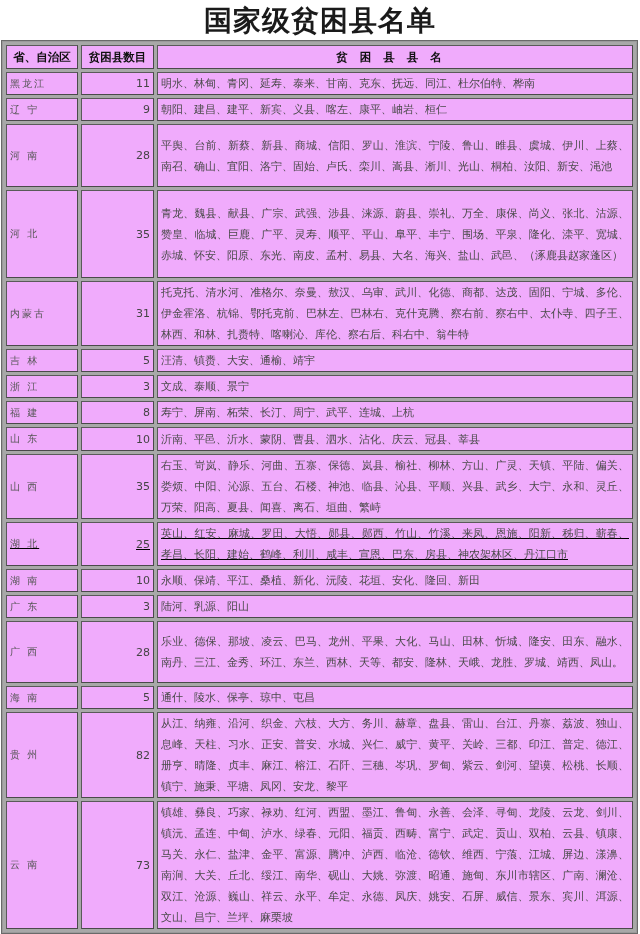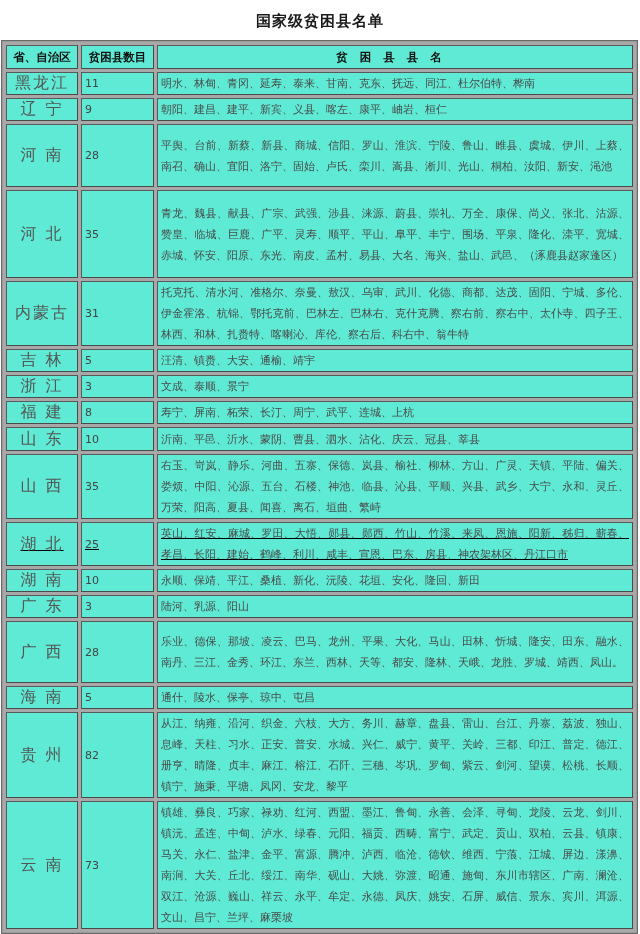--- a/index.html
+++ b/index.html
@@ -13,21 +13,21 @@
       overflow: hidden;
       position: relative;
       font-family: "DejaVu Serif", "Liberation Serif", serif;
     }
     .page-title {
       height: 40px;
       line-height: 40px;
       text-align: center;
       font-family: "DejaVu Sans", "Liberation Sans", sans-serif;
       font-weight: bold;
-      font-size: 15px;
+      font-size: 28px;
       color: #1a1a1a;
       letter-spacing: 1px;
       margin: 0;
       padding-top: 1px;
     }
     .table-frame {
       position: absolute;
       left: 1px;
       top: 40px;
       width: 637px;
@@ -37,46 +37,45 @@
       padding: 1px;
     }
     table.poverty-table {
       width: 100%;
       border-collapse: separate;
       border-spacing: 3px;
       table-layout: fixed;
       background: #a8a8a8;
     }
     table.poverty-table td, table.poverty-table th {
-      background: #5eead4;
+      background: #f0abfc;
       border: 1px solid #5a5a5a;
       border-right-color: #4a4a4a;
       border-bottom-color: #4a4a4a;
       padding: 0 3px;
       vertical-align: middle;
     }
     table.poverty-table th {
       height: 22px;
       font-family: "DejaVu Sans", "Liberation Sans", sans-serif;
       font-weight: bold;
       font-size: 11.5px;
       color: #111111;
       text-align: center;
     }
     th.col-names {
       letter-spacing: 12px;
     }
     td.prov {
-      text-align: center;
-      font-size: 16px;
+      font-size: 10px;
       color: #555555;
       letter-spacing: 2px;
     }
     td.count {
-      text-align: left;
+      text-align: right;
       font-size: 11px;
       color: #444444;
       font-family: "DejaVu Sans", "Liberation Sans", sans-serif;
     }
     td.names {
       font-size: 11px;
       line-height: 21px;
       color: #4a4a4a;
       text-align: justify;
       padding: 0 2px 0 2px;

